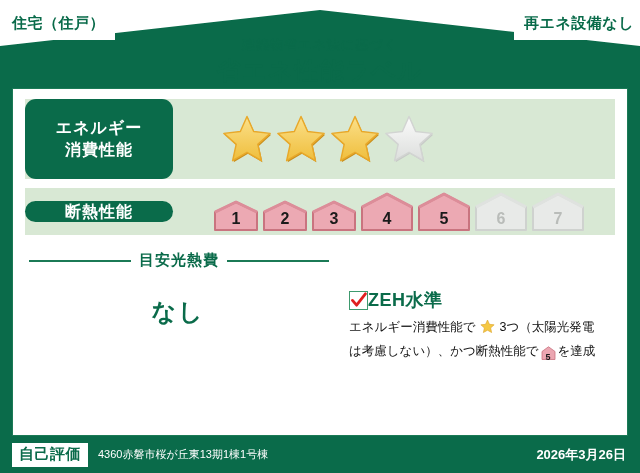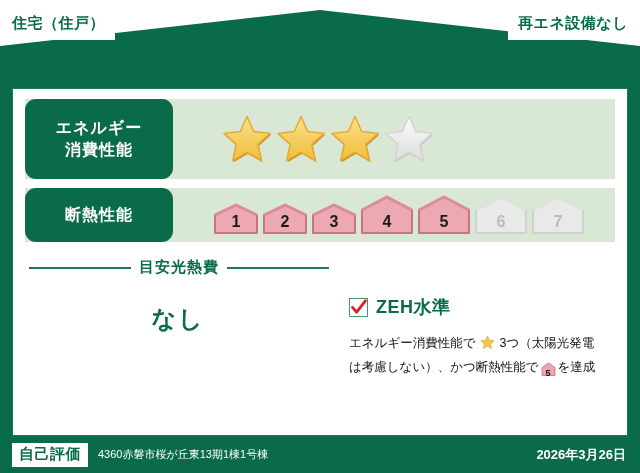--- a/index.html
+++ b/index.html
@@ -37,21 +37,21 @@
     background: #ffffff;
     color: #0a6b4a;
     font-weight: bold;
     font-size: 15px;
     letter-spacing: 0.5px;
     padding: 6px 10px 7px 10px;
     z-index: 6;
     white-space: nowrap;
   }
   .corner-badge.left  { left: 0;  padding-left: 12px; }
-  .corner-badge.right { right: 0; padding-right: 12px; }
+  .corner-badge.right { right: 0; padding-right: 6px; }
 
   
   .title-block {
     position: absolute;
     left: 0; right: 0; top: 36px;
     text-align: center;
     z-index: 4;
     color: #0a6b4a;
   }
   .title-small {
@@ -80,21 +80,21 @@
   }
 
   
   .perf-row {
     display: flex;
     align-items: stretch;
     background: #d8e8d4;
     height: 80px;
     margin-bottom: 9px;
   }
-  .perf-row.insulation { height: 54px; margin-bottom: 16px; }
+  .perf-row.insulation { height: 47px; margin-bottom: 16px; align-items: center; }
 
   .perf-label {
     flex: 0 0 148px;
     background: #0a6b4a;
     color: #ffffff;
     font-weight: bold;
     font-size: 16px;
     letter-spacing: 1px;
     display: flex;
     flex-direction: column;
@@ -176,22 +176,22 @@
   }
   .lower-right {
     flex: 1 1 auto;
     padding: 18px 6px 0 18px;
   }
 
   
   .zeh-head {
     display: flex;
     align-items: center;
-    gap: 8px;
-    margin-bottom: 14px;
+    gap: 0;
+    margin-bottom: 5px;
   }
   .zeh-check {
     width: 19px; height: 19px;
     border: 1.5px solid #3e9a6e;
     background: #ffffff;
     position: relative;
     flex: 0 0 auto;
   }
   .zeh-check svg { position: absolute; left: 1px; top: 0px; }
   .zeh-title {

